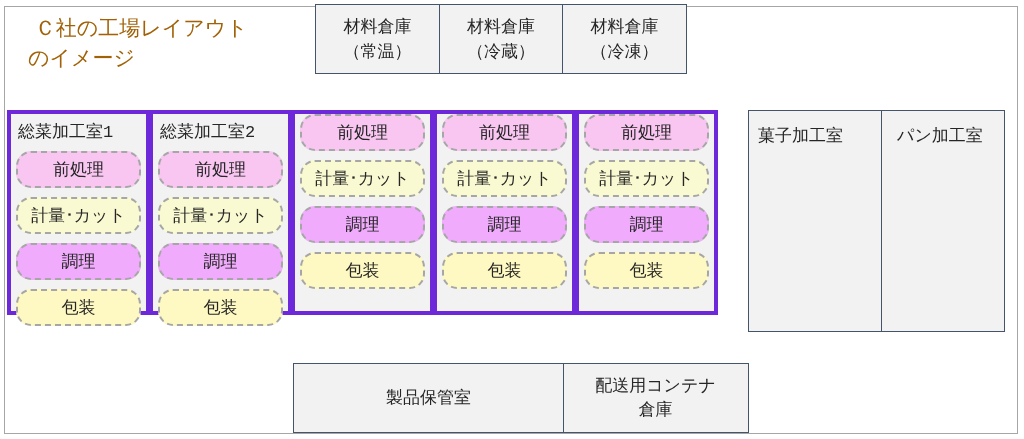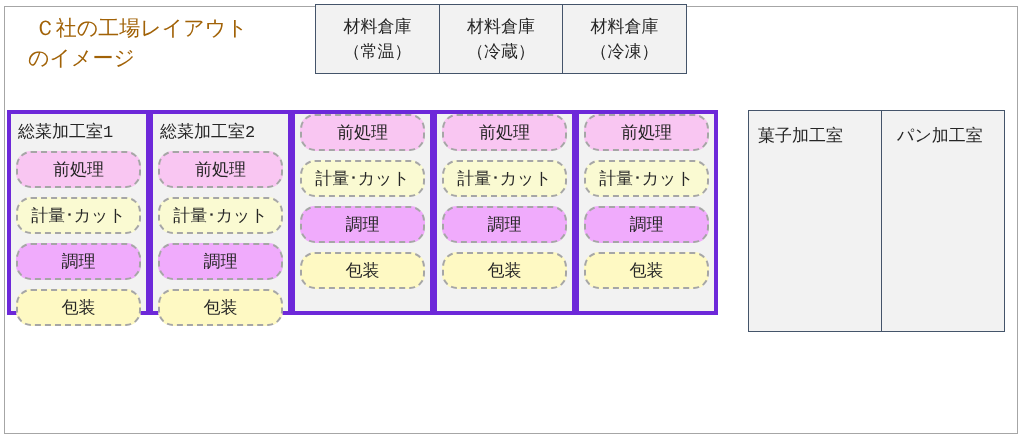--- a/index.html
+++ b/index.html
@@ -121,14 +121,19 @@
       <div class="step step-3">包装</div>
     </div>
 
   </div>
 
   <div class="side-row">
     <div class="side-room kashi">菓子加工室</div>
     <div class="side-room pan">パン加工室</div>
   </div>
 
+  <div class="bottom-row">
+    <div class="bottom-box storage">製品保管室</div>
+    <div class="bottom-box container">配送用コンテナ
+倉庫</div>
+  </div>
 
 </div>
 
 </body></html>

